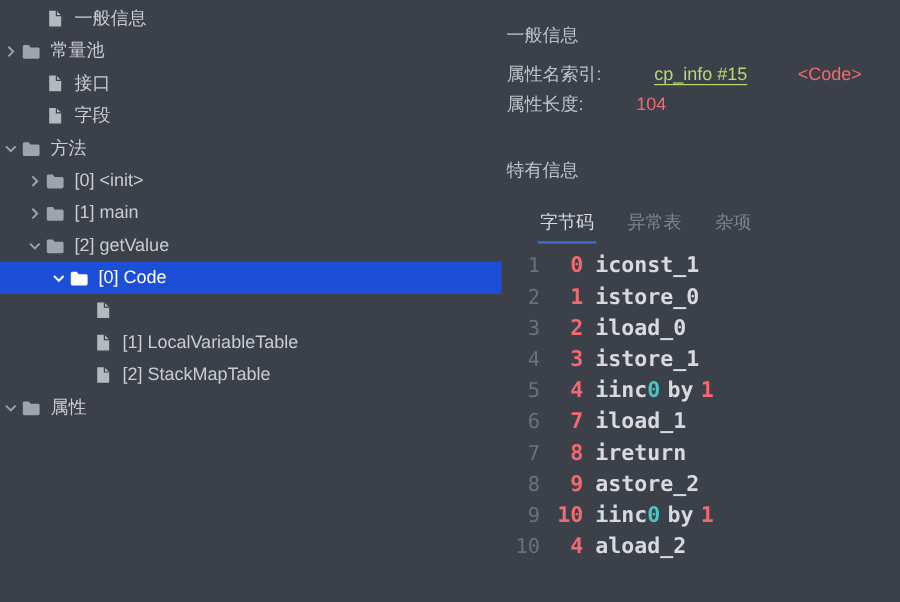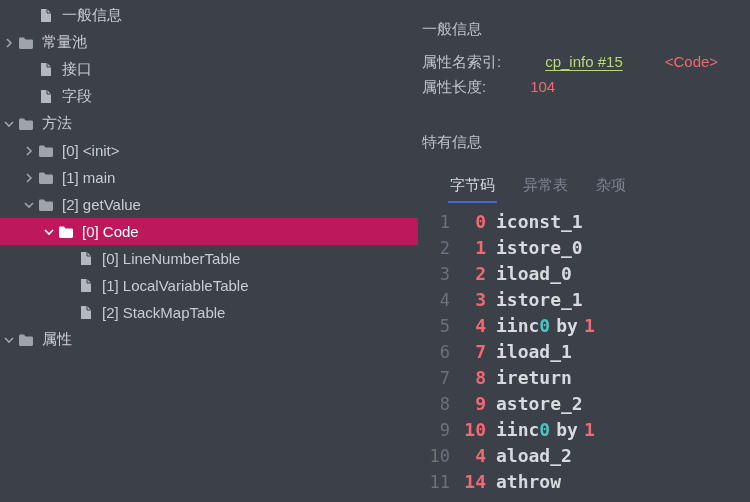--- a/index.html
+++ b/index.html
@@ -17,21 +17,21 @@
     height: 100%;
     padding-top: 2px;
   }
   .tree-row {
     display: flex; align-items: center;
     height: 27px;
     padding-left: 0;
     cursor: default;
     white-space: nowrap;
   }
-  .tree-row.selected { background: #be185d; color: #ffffff; }
+  .tree-row.selected { background: #1d4ed8; color: #ffffff; }
   .indent { display: inline-block; width: 20px; flex: 0 0 auto; }
   .chevron {
     width: 18px; height: 18px; flex: 0 0 auto;
     display: inline-flex; align-items: center; justify-content: center;
   }
   .chevron svg { width: 10px; height: 10px; }
   .chevron-blank { width: 18px; flex: 0 0 auto; }
   .ficon {
     width: 16px; height: 16px; flex: 0 0 auto;
     display: inline-flex; align-items: center; justify-content: center;
@@ -213,21 +213,20 @@
         <span class="indent"></span>
         <span class="indent"></span>
         <span class="indent"></span>
         <span class="chevron-blank"></span>
         <span class="ficon file">
           <svg viewBox="0 0 12 15">
             <path d="M1 1 L7 1 L11 5 L11 14 L1 14 Z" fill="#b4b8bf"></path>
             <path d="M7 1 L7 5 L11 5" fill="none" stroke="#3b4049" stroke-width="1"></path>
           </svg>
         </span>
-        <span class="tree-label">[0] LineNumberTable</span>
       </div>
       <div class="tree-row">
         <span class="indent"></span>
         <span class="indent"></span>
         <span class="indent"></span>
         <span class="chevron-blank"></span>
         <span class="ficon file">
           <svg viewBox="0 0 12 15">
             <path d="M1 1 L7 1 L11 5 L11 14 L1 14 Z" fill="#b4b8bf"></path>
             <path d="M7 1 L7 5 L11 5" fill="none" stroke="#3b4049" stroke-width="1"></path>
@@ -331,20 +330,15 @@
           <span> </span>
           <span class="arg-a">0</span>
           <span class="arg-k">by</span>
           <span class="arg-b">1</span>
         </div>
         <div class="code-line">
           <span class="ln">10</span>
           <span class="off">4</span>
           <span class="op">aload_2</span>
         </div>
-        <div class="code-line">
-          <span class="ln">11</span>
-          <span class="off">14</span>
-          <span class="op">athrow</span>
-        </div>
       </div>
   </div>
 </div>
 
 </body></html>

